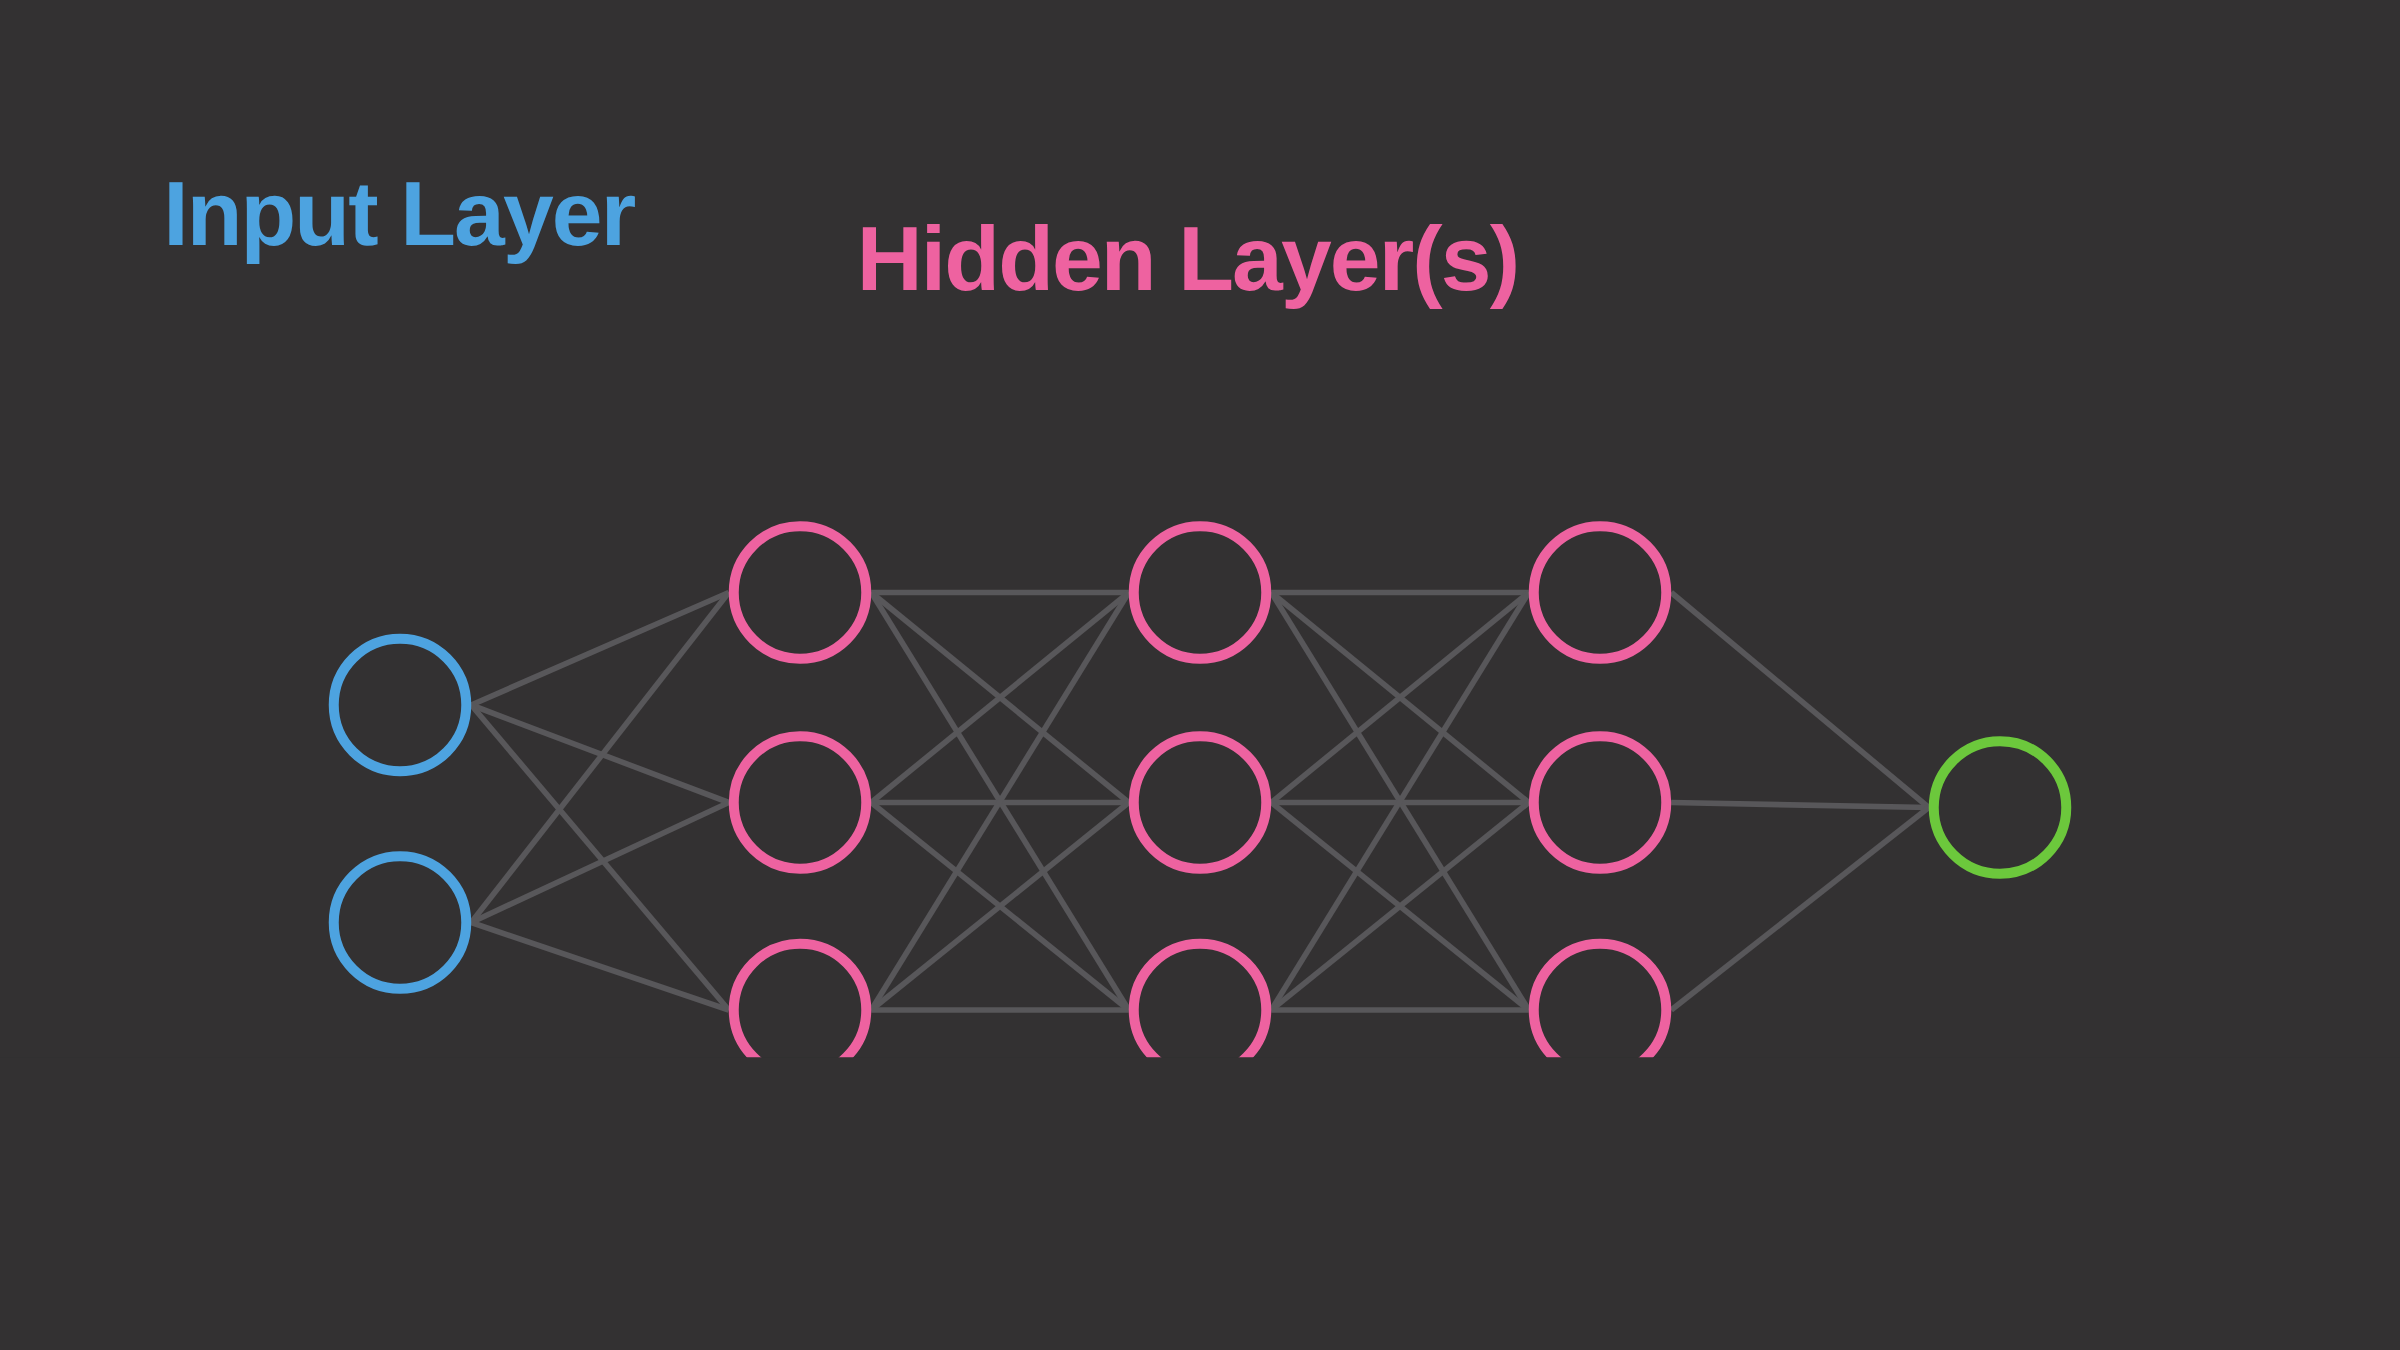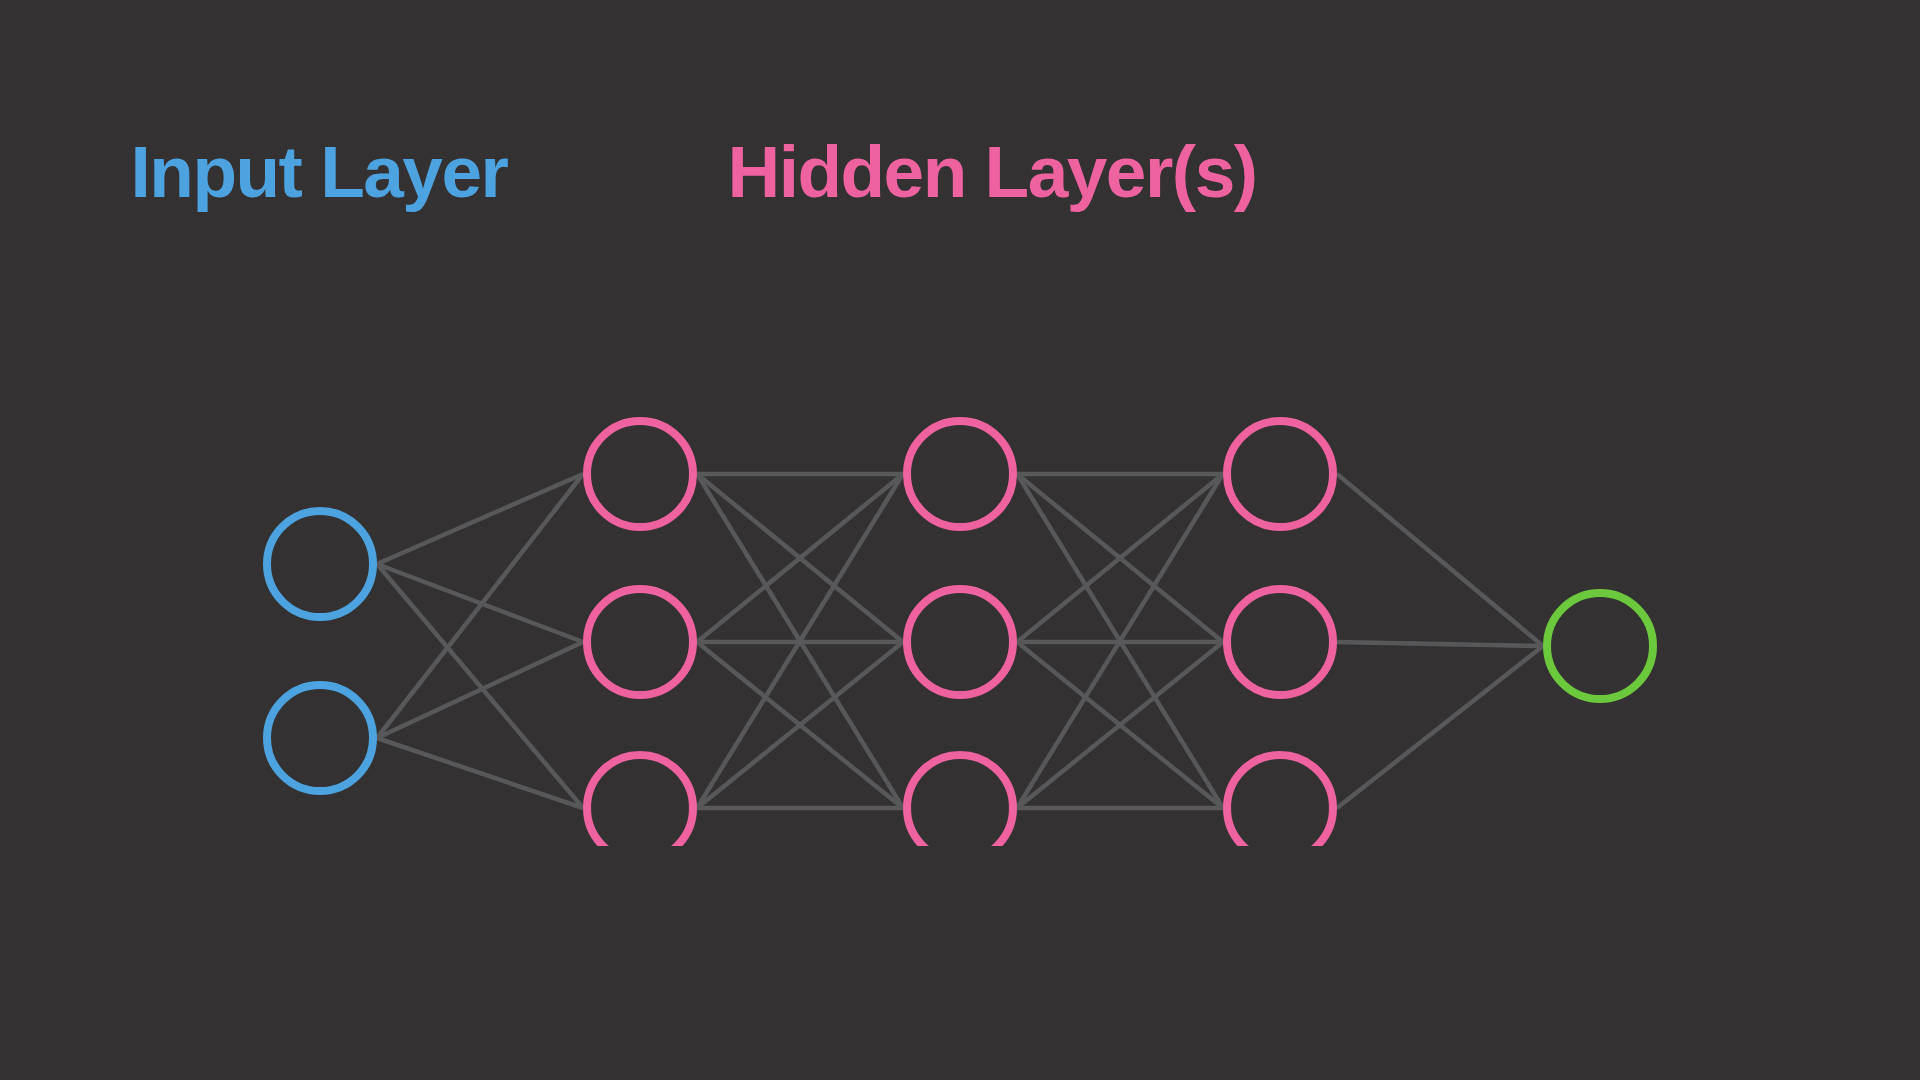--- a/index.html
+++ b/index.html
@@ -20,21 +20,21 @@
     top: 135px;
     transform: translateX(-50%);
     font-size: 73px;
     font-weight: bold;
     letter-spacing: -1.5px;
     line-height: 1;
     white-space: nowrap;
     user-select: none;
   }
   .label-input  { left: 319px;  color: var(--input-color);  }
-  .label-hidden { left: 992px;  color: var(--hidden-color); }
+  .label-hidden { left: 950px;  color: var(--hidden-color); margin-top: 36px; }
   .label-output { left: 1597px; color: var(--output-color); }
   #network-svg {
     position: absolute;
     left: 0; top: 0;
     width: 1920px;
     height: 1080px;
   }
   .logo-svg {
     position: absolute;
     left: 1766px;

